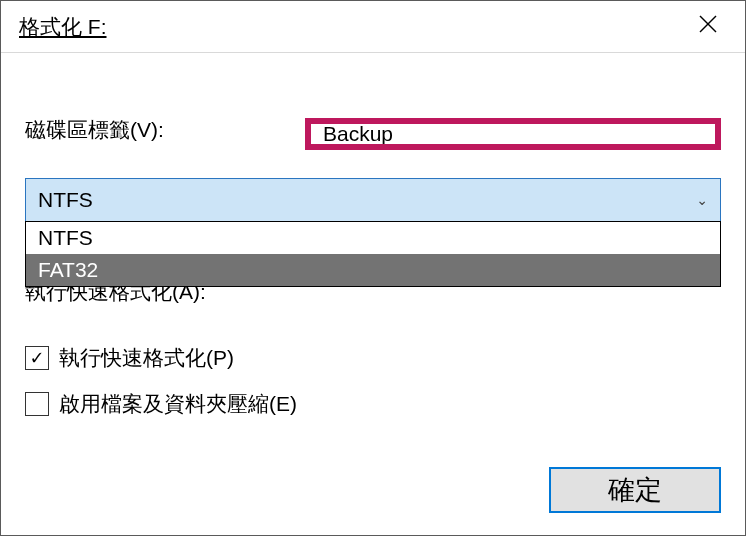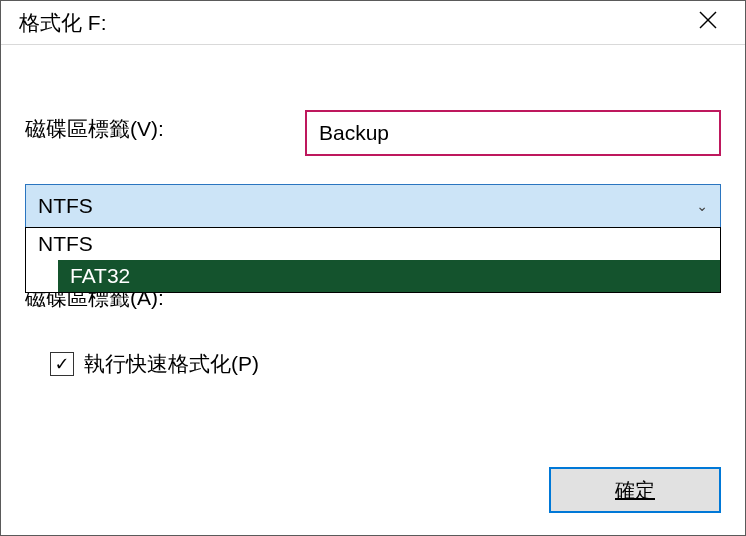--- a/index.html
+++ b/index.html
@@ -11,26 +11,27 @@
     color: #000;
   }
   .window {
     width: 746px;
     height: 536px;
     border: 1px solid #5a5a5a;
     background: #fff;
     position: relative;
   }
   .titlebar {
-    height: 44px;
+    height: 52px;
     border-bottom: 1px solid #d9d9d9;
     display: flex;
     align-items: center;
     padding: 0 14px 0 18px;
     justify-content: space-between;
+    text-decoration: underline;
   }
   .title-text {
     font-size: 21px;
   }
   .close-btn {
     width: 46px;
     height: 46px;
     display: flex;
     align-items: center;
     justify-content: center;
@@ -52,22 +53,22 @@
     width: 280px;
     font-size: 21px;
     margin-top: 28px;
   }
   .input-col {
     flex: 1;
     position: relative;
   }
   .text-input {
     width: 100%;
-    height: 46px;
-    border: 2px solid #be185d;
+    height: 32px;
+    border: 6px solid #be185d;
     background: #fff;
     padding: 0 12px;
     font-size: 21px;
     font-family: inherit;
     outline: none;
     margin-top: 37px;
   }
   .select-box {
     width: 100%;
     height: 44px;
@@ -96,34 +97,32 @@
     border: 1px solid #000;
     background: #fff;
     z-index: 10;
   }
   .dropdown-item {
     padding: 4px 12px;
     font-size: 21px;
     cursor: pointer;
   }
   .dropdown-item.highlight {
-    background: #14532d;
+    background: #737373;
     color: #fff;
-    margin-left: 32px;
   }
   .checks {
     margin-top: 38px;
   }
   .check-row {
     display: flex;
     align-items: center;
     margin-bottom: 18px;
     font-size: 21px;
     cursor: pointer;
-    margin-left: 25px;
   }
   .chk {
     width: 24px;
     height: 24px;
     border: 1px solid #333;
     margin-right: 10px;
     display: flex;
     align-items: center;
     justify-content: center;
     background: #fff;
@@ -138,24 +137,23 @@
     right: 24px;
     bottom: 22px;
     display: flex;
     gap: 14px;
   }
   .btn {
     width: 172px;
     height: 46px;
     border: 1px solid #adadad;
     background: #e1e1e1;
-    font-size: 20px;
+    font-size: 27px;
     font-family: inherit;
     cursor: pointer;
-    text-decoration: underline;
   }
   .btn.primary {
     border: 2px solid #0078d7;
   }
 </style>
 </head>
 <body>
 
 <div class="window">
 
@@ -187,29 +185,33 @@
           <span class="select-chevron">⌄</span>
         </div>
         <div class="dropdown-list">
           <div class="dropdown-item">NTFS</div>
           <div class="dropdown-item highlight">FAT32</div>
         </div>
       </div>
     </div>
 
     <div class="row">
-      <div class="label-col">磁碟區標籤(A):</div>
+      <div class="label-col">執行快速格式化(A):</div>
       <div class="input-col"></div>
     </div>
 
     <div class="checks">
       <div class="check-row">
         <span class="chk checked"></span>
         <span>執行快速格式化(P)</span>
       </div>
+      <div class="check-row">
+        <span class="chk"></span>
+        <span>啟用檔案及資料夾壓縮(E)</span>
+      </div>
     </div>
 
   </div>
 
   <div class="button-bar">
     <button class="btn primary">確定</button>
   </div>
 
 </div>
 

